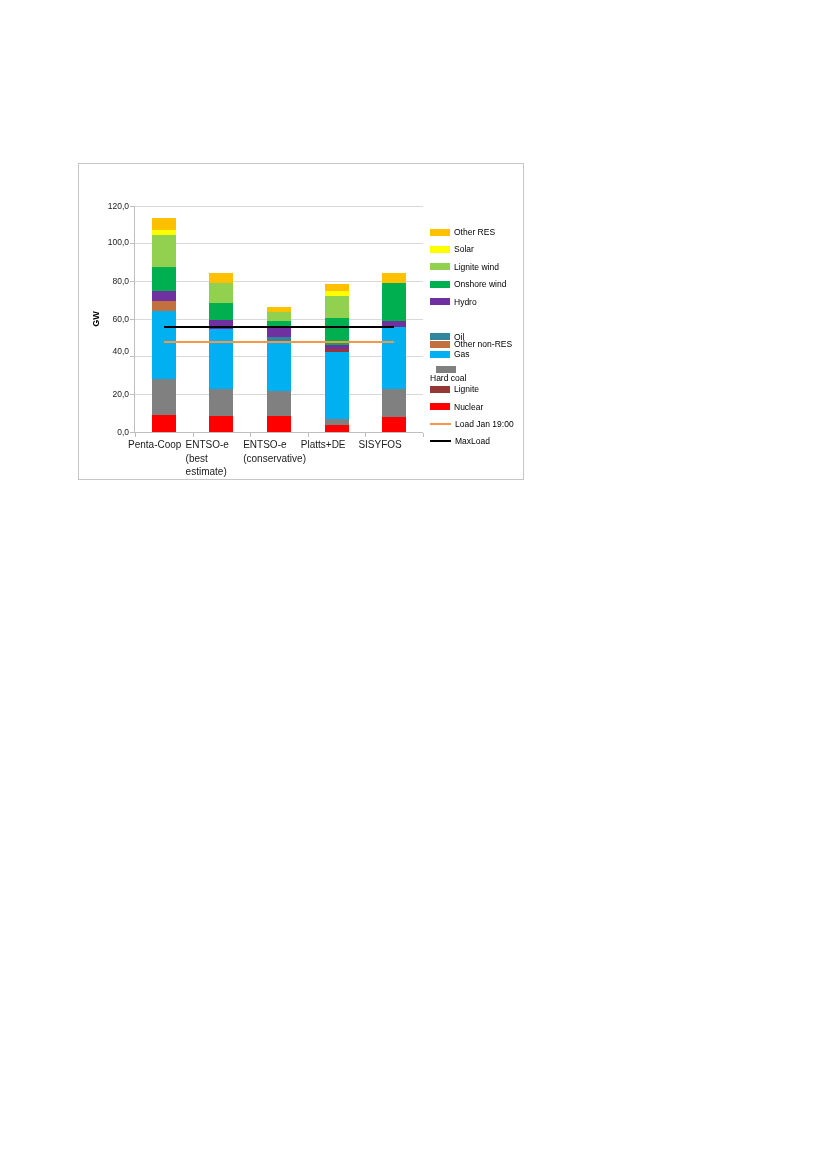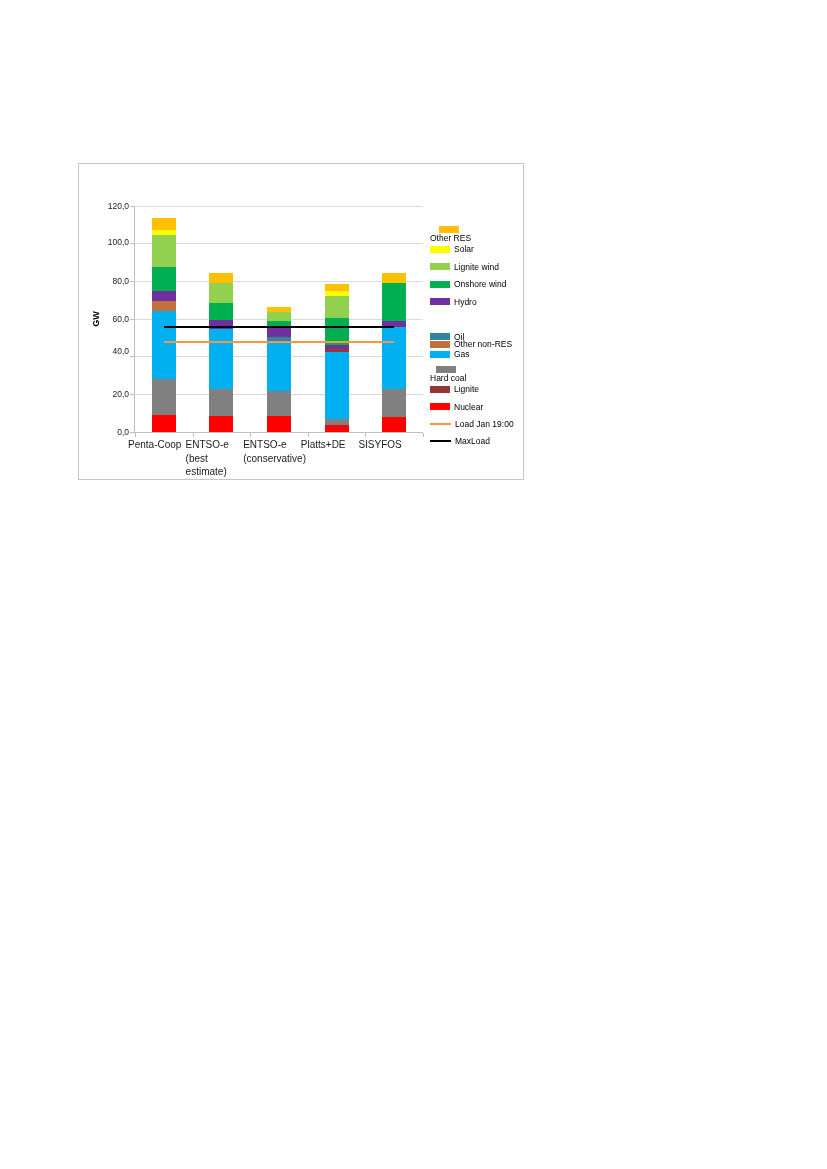--- a/index.html
+++ b/index.html
@@ -121,21 +121,21 @@
         <div>(conservative)</div>
       </div>
       <div class="x-category-label" style="left: 221.8px; width: 69.6px; top: 274px;">
         <div>Platts+DE</div>
       </div>
       <div class="x-category-label" style="left: 279.4px; width: 69.6px; top: 274px;">
         <div>SISYFOS</div>
       </div>
     </div>
   <div id="legend-layer">
-      <div class="legend-item" style="top: 62px; flex-direction: column;">
+      <div class="legend-item" style="top: 62px;">
         <span class="legend-swatch-box" style="background: rgb(255, 192, 0);"></span>
         <span class="legend-label">Other RES</span>
       </div>
       <div class="legend-item" style="top: 79.45px;">
         <span class="legend-swatch-box" style="background: rgb(255, 255, 0);"></span>
         <span class="legend-label">Solar</span>
       </div>
       <div class="legend-item" style="top: 96.9px;">
         <span class="legend-swatch-box" style="background: rgb(146, 208, 80);"></span>
         <span class="legend-label">Lignite wind</span>

